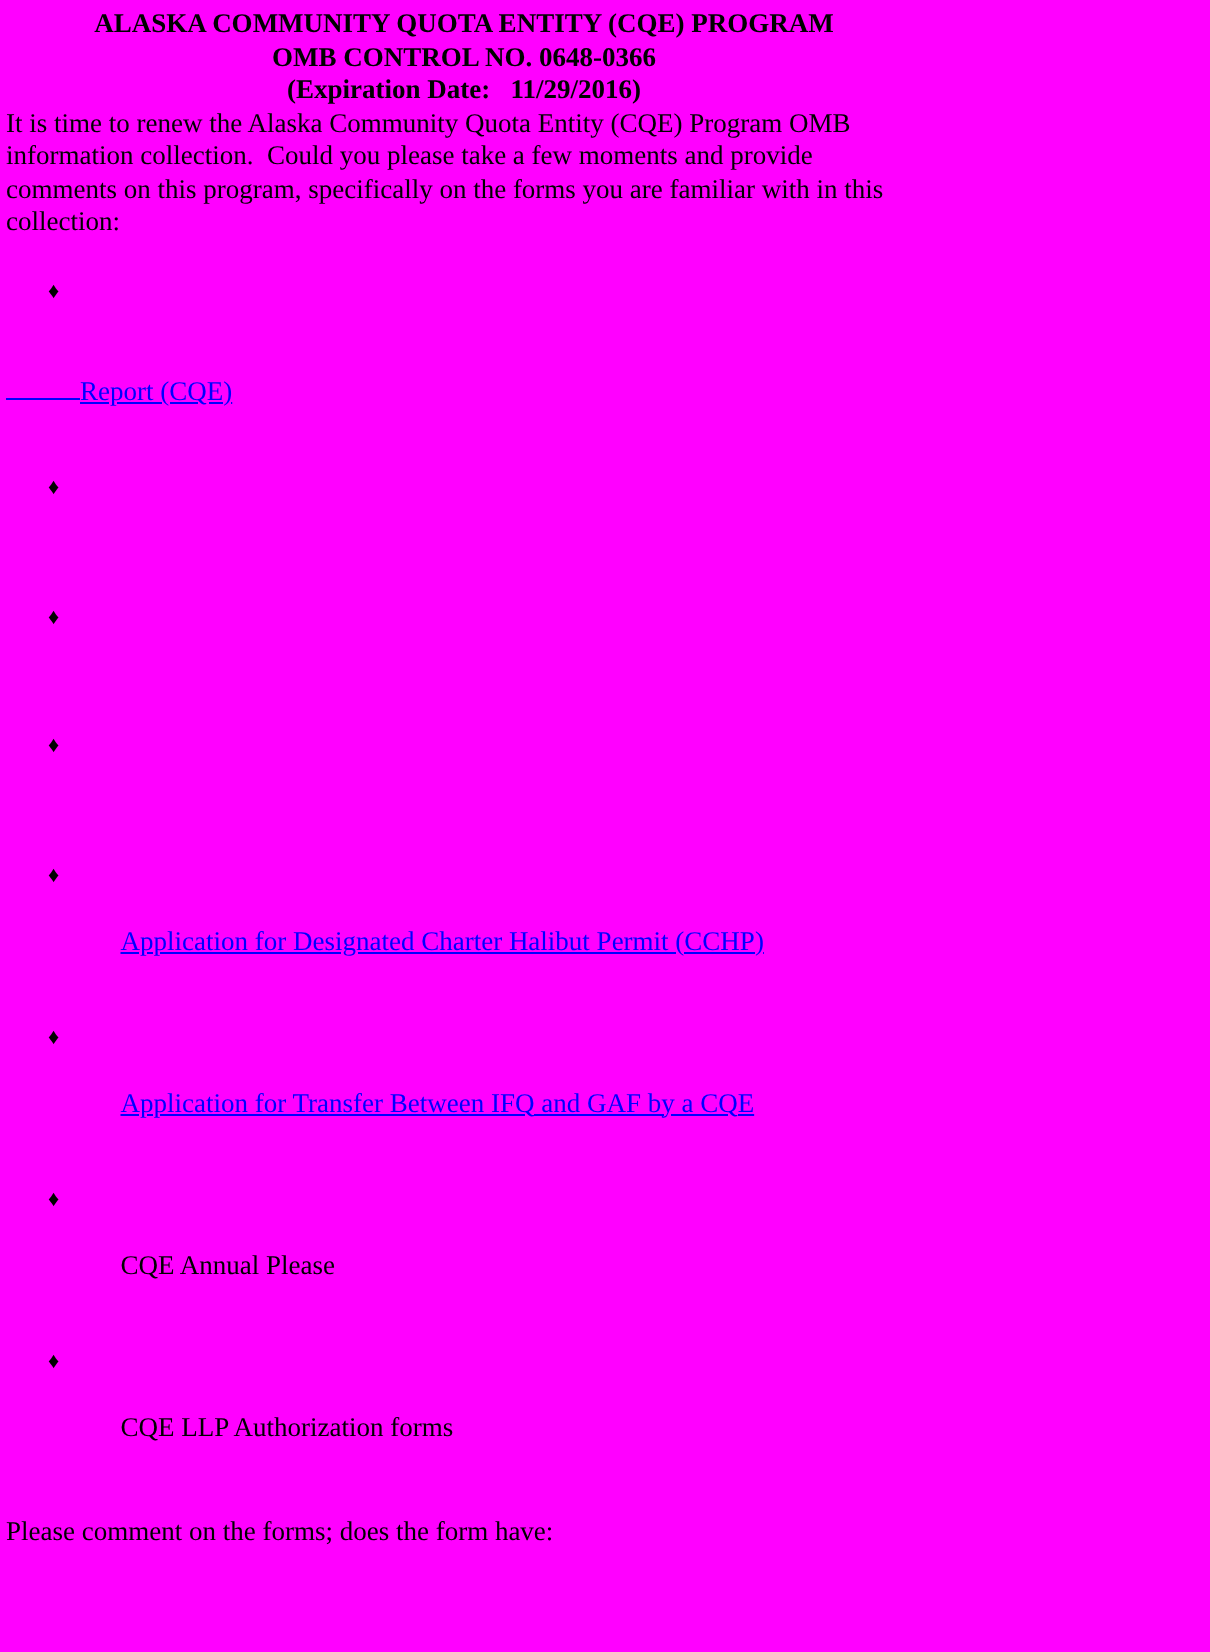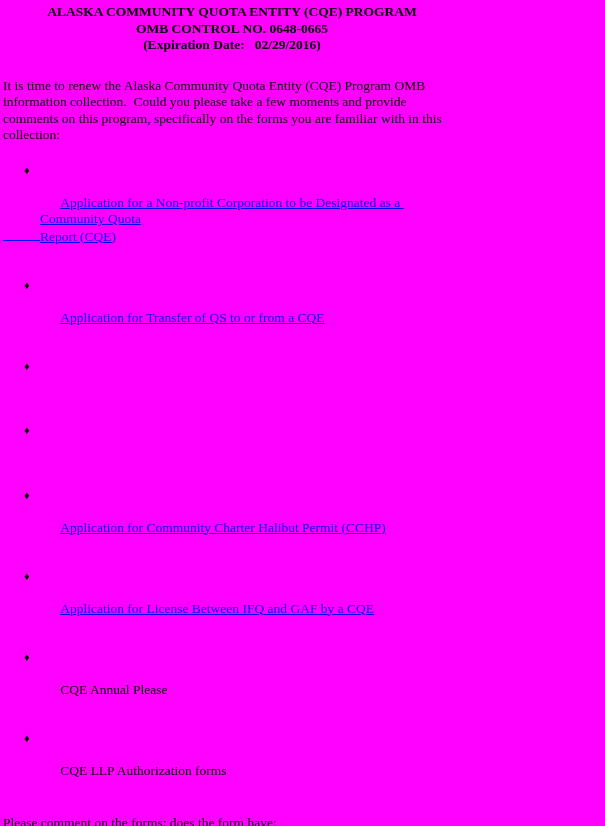--- a/index.html
+++ b/index.html
@@ -25,21 +25,21 @@
   .title-line {
     text-align: center;
     font-weight: bold;
     white-space: pre-wrap;
   }
   .para {
     margin: 15.5px 0 0 0;
     white-space: pre-wrap;
   }
   .intro {
-    margin-top: 24px;
+    margin-top: 0;
   }
   ul.bullet-list {
     list-style: none;
     margin: 18px 0 0 0;
     padding: 0;
   }
   ul.bullet-list li {
     position: relative;
     padding-left: 37px;
     margin-bottom: 15px;
@@ -68,47 +68,46 @@
   .prompt {
     margin-top: 19px;
   }
 </style>
 </head>
 <body style="background: rgb(255, 0, 255);">
 
 <div class="page">
 
   <div class="title-line">ALASKA COMMUNITY QUOTA ENTITY (CQE) PROGRAM</div>
-  <div class="title-line">OMB CONTROL NO. 0648-0665</div>
-  <div class="title-line">(Expiration Date:   02/29/2016)</div>
+  <div class="title-line">OMB CONTROL NO. 0648-0366</div>
+  <div class="title-line">(Expiration Date:   11/29/2016)</div>
 
   <p class="para intro">It is time to renew the Alaska Community Quota Entity (CQE) Program OMB information collection.  Could you please take a few moments and provide comments on this program, specifically on the forms you are familiar with in this collection:</p>
 
   <ul class="bullet-list">
     <li>
       <span class="bullet">♦</span>
-      <a class="form-link" href="#"><span>Application for a Non-profit Corporation to be Designated as a Community Quota</span><br><span class="lead-underline"></span><span>Report (CQE)</span></a>
-    </li>
-    <li>
-      <span class="bullet">♦</span>
-      <a class="form-link" href="#">Application for Transfer of QS to or from a CQE</a>
+      <a class="form-link" href="#"><br><span class="lead-underline"></span><span>Report (CQE)</span></a>
     </li>
     <li>
       <span class="bullet">♦</span>
     </li>
     <li>
       <span class="bullet">♦</span>
     </li>
     <li>
       <span class="bullet">♦</span>
-      <a class="form-link" href="#">Application for Community Charter Halibut Permit (CCHP)</a>
     </li>
     <li>
       <span class="bullet">♦</span>
-      <a class="form-link" href="#">Application for License Between IFQ and GAF by a CQE</a>
+      <a class="form-link" href="#">Application for Designated Charter Halibut Permit (CCHP)</a>
+    </li>
+    <li>
+      <span class="bullet">♦</span>
+      <a class="form-link" href="#">Application for Transfer Between IFQ and GAF by a CQE</a>
     </li>
     <li>
       <span class="bullet">♦</span>
       <span>CQE Annual Please</span>
     </li>
     <li>
       <span class="bullet">♦</span>
       <span>CQE LLP Authorization forms</span>
     </li>
   </ul>

